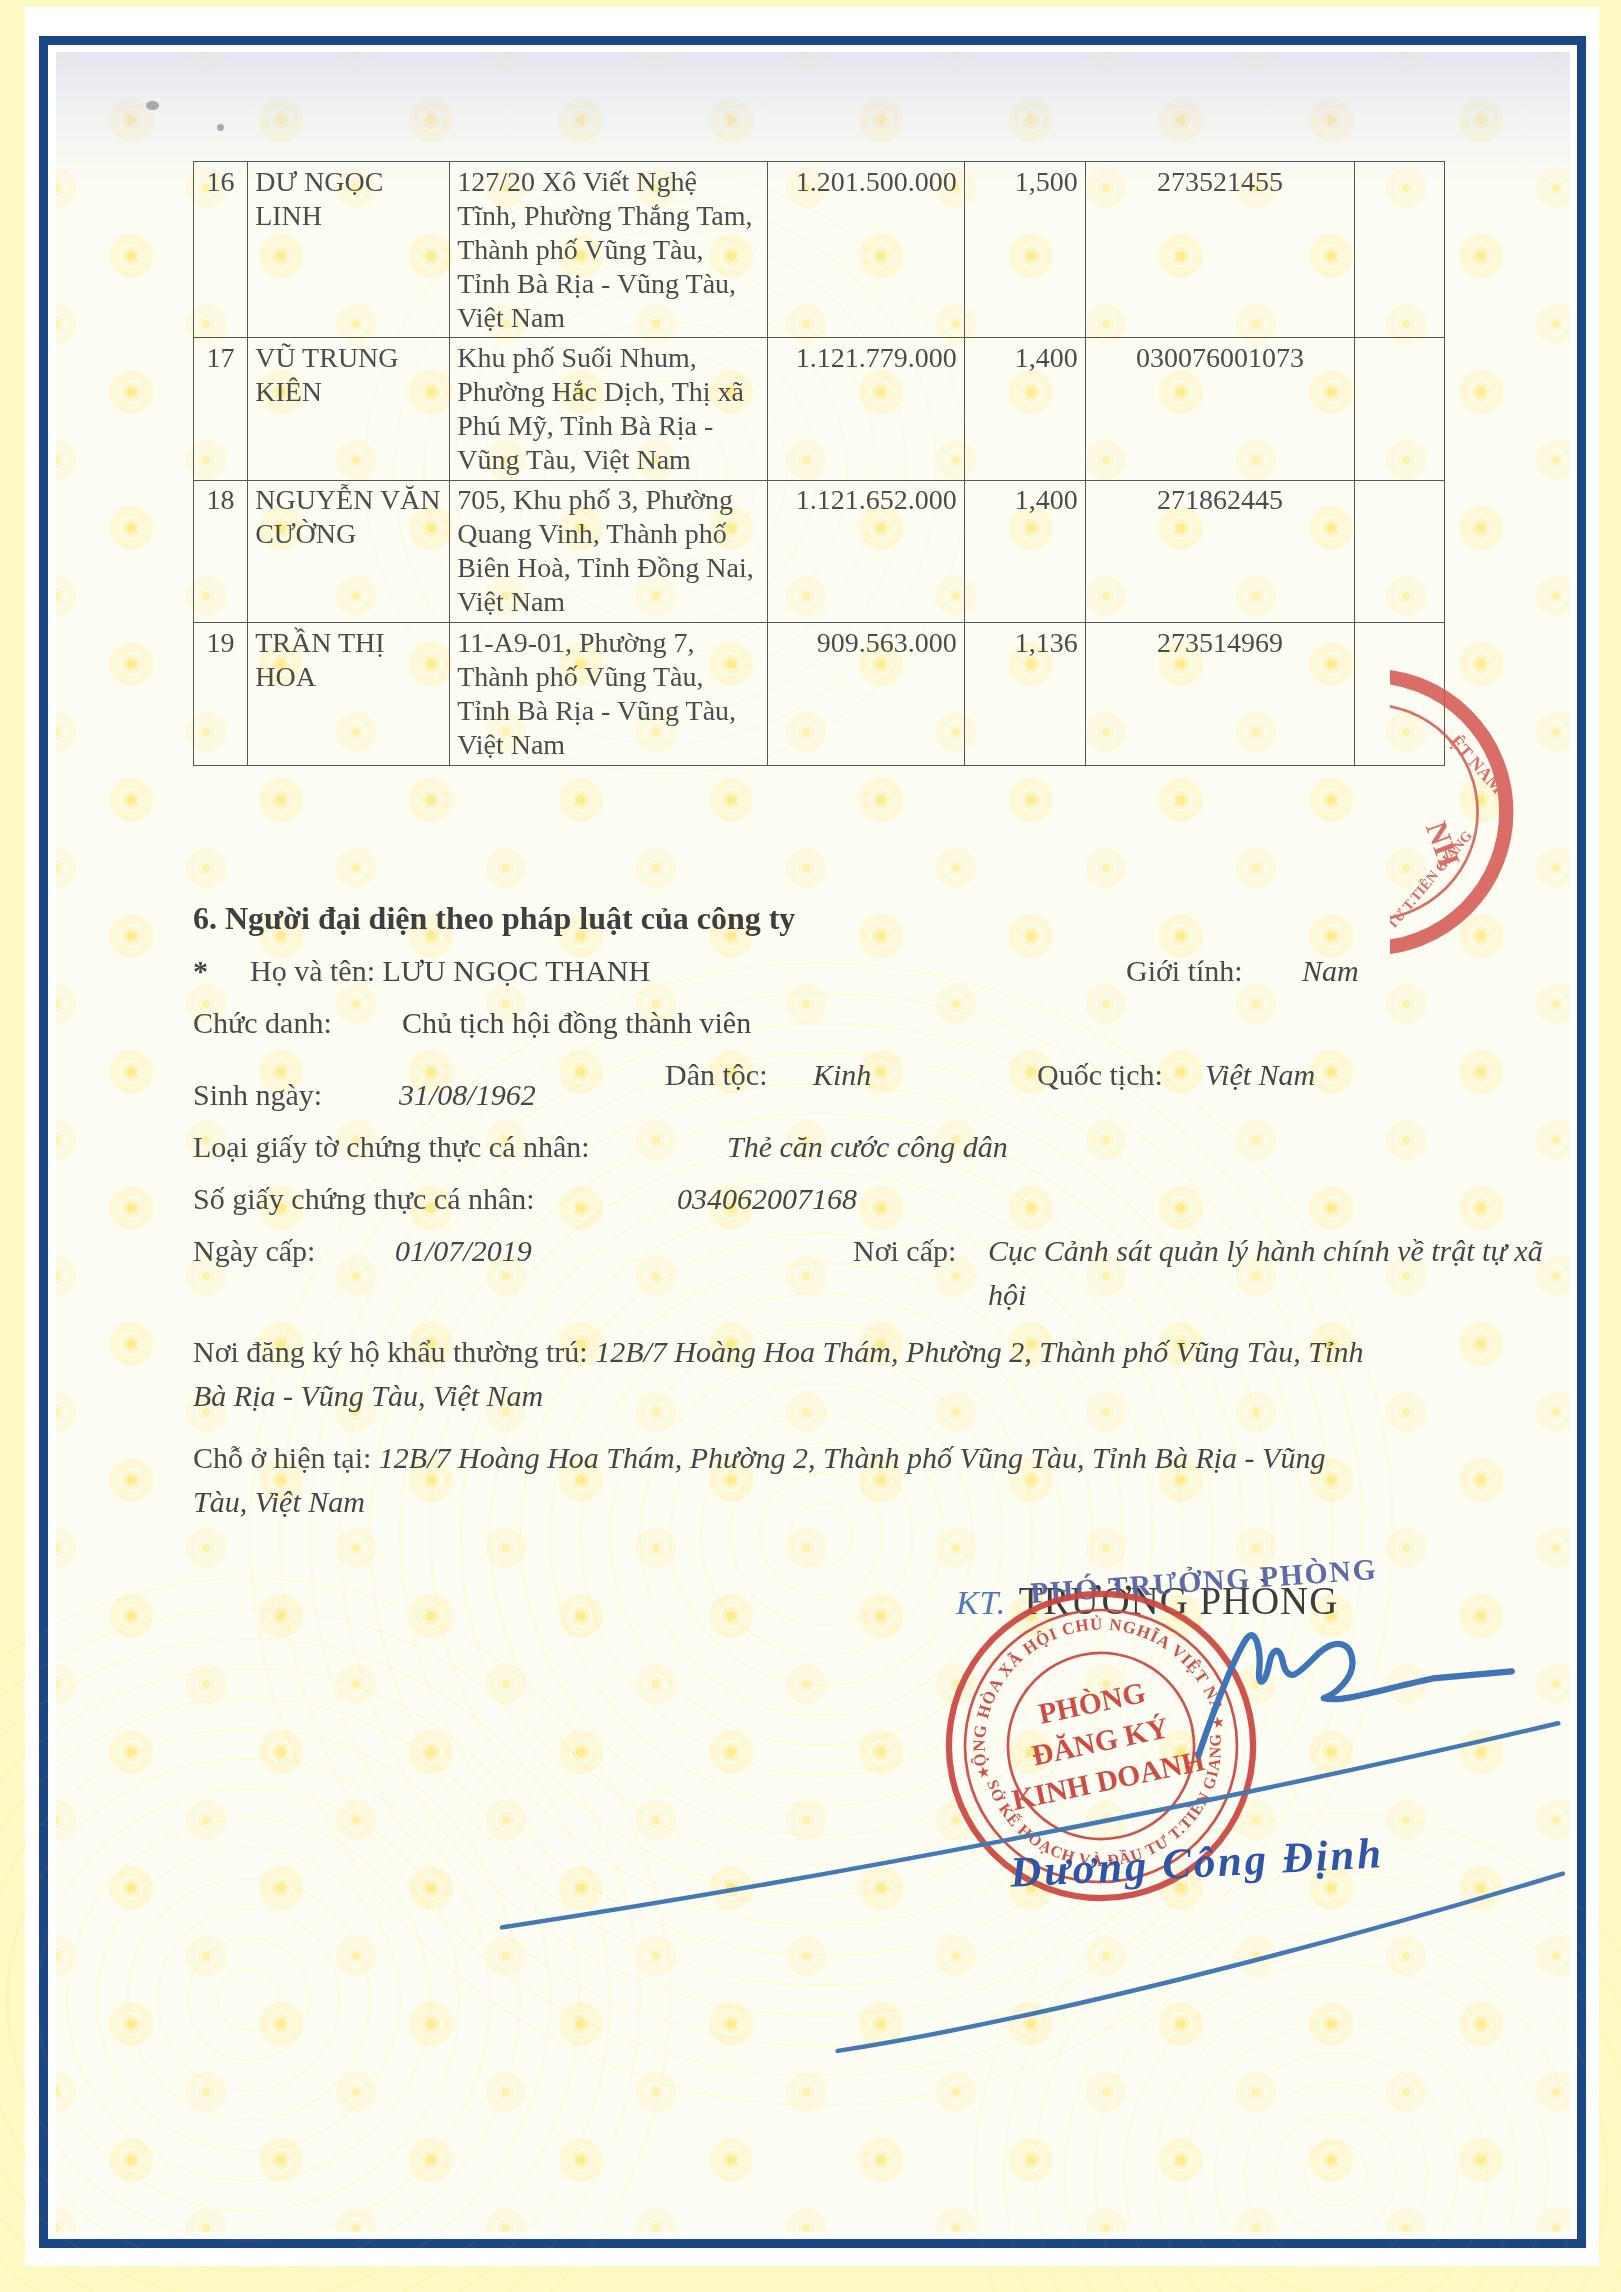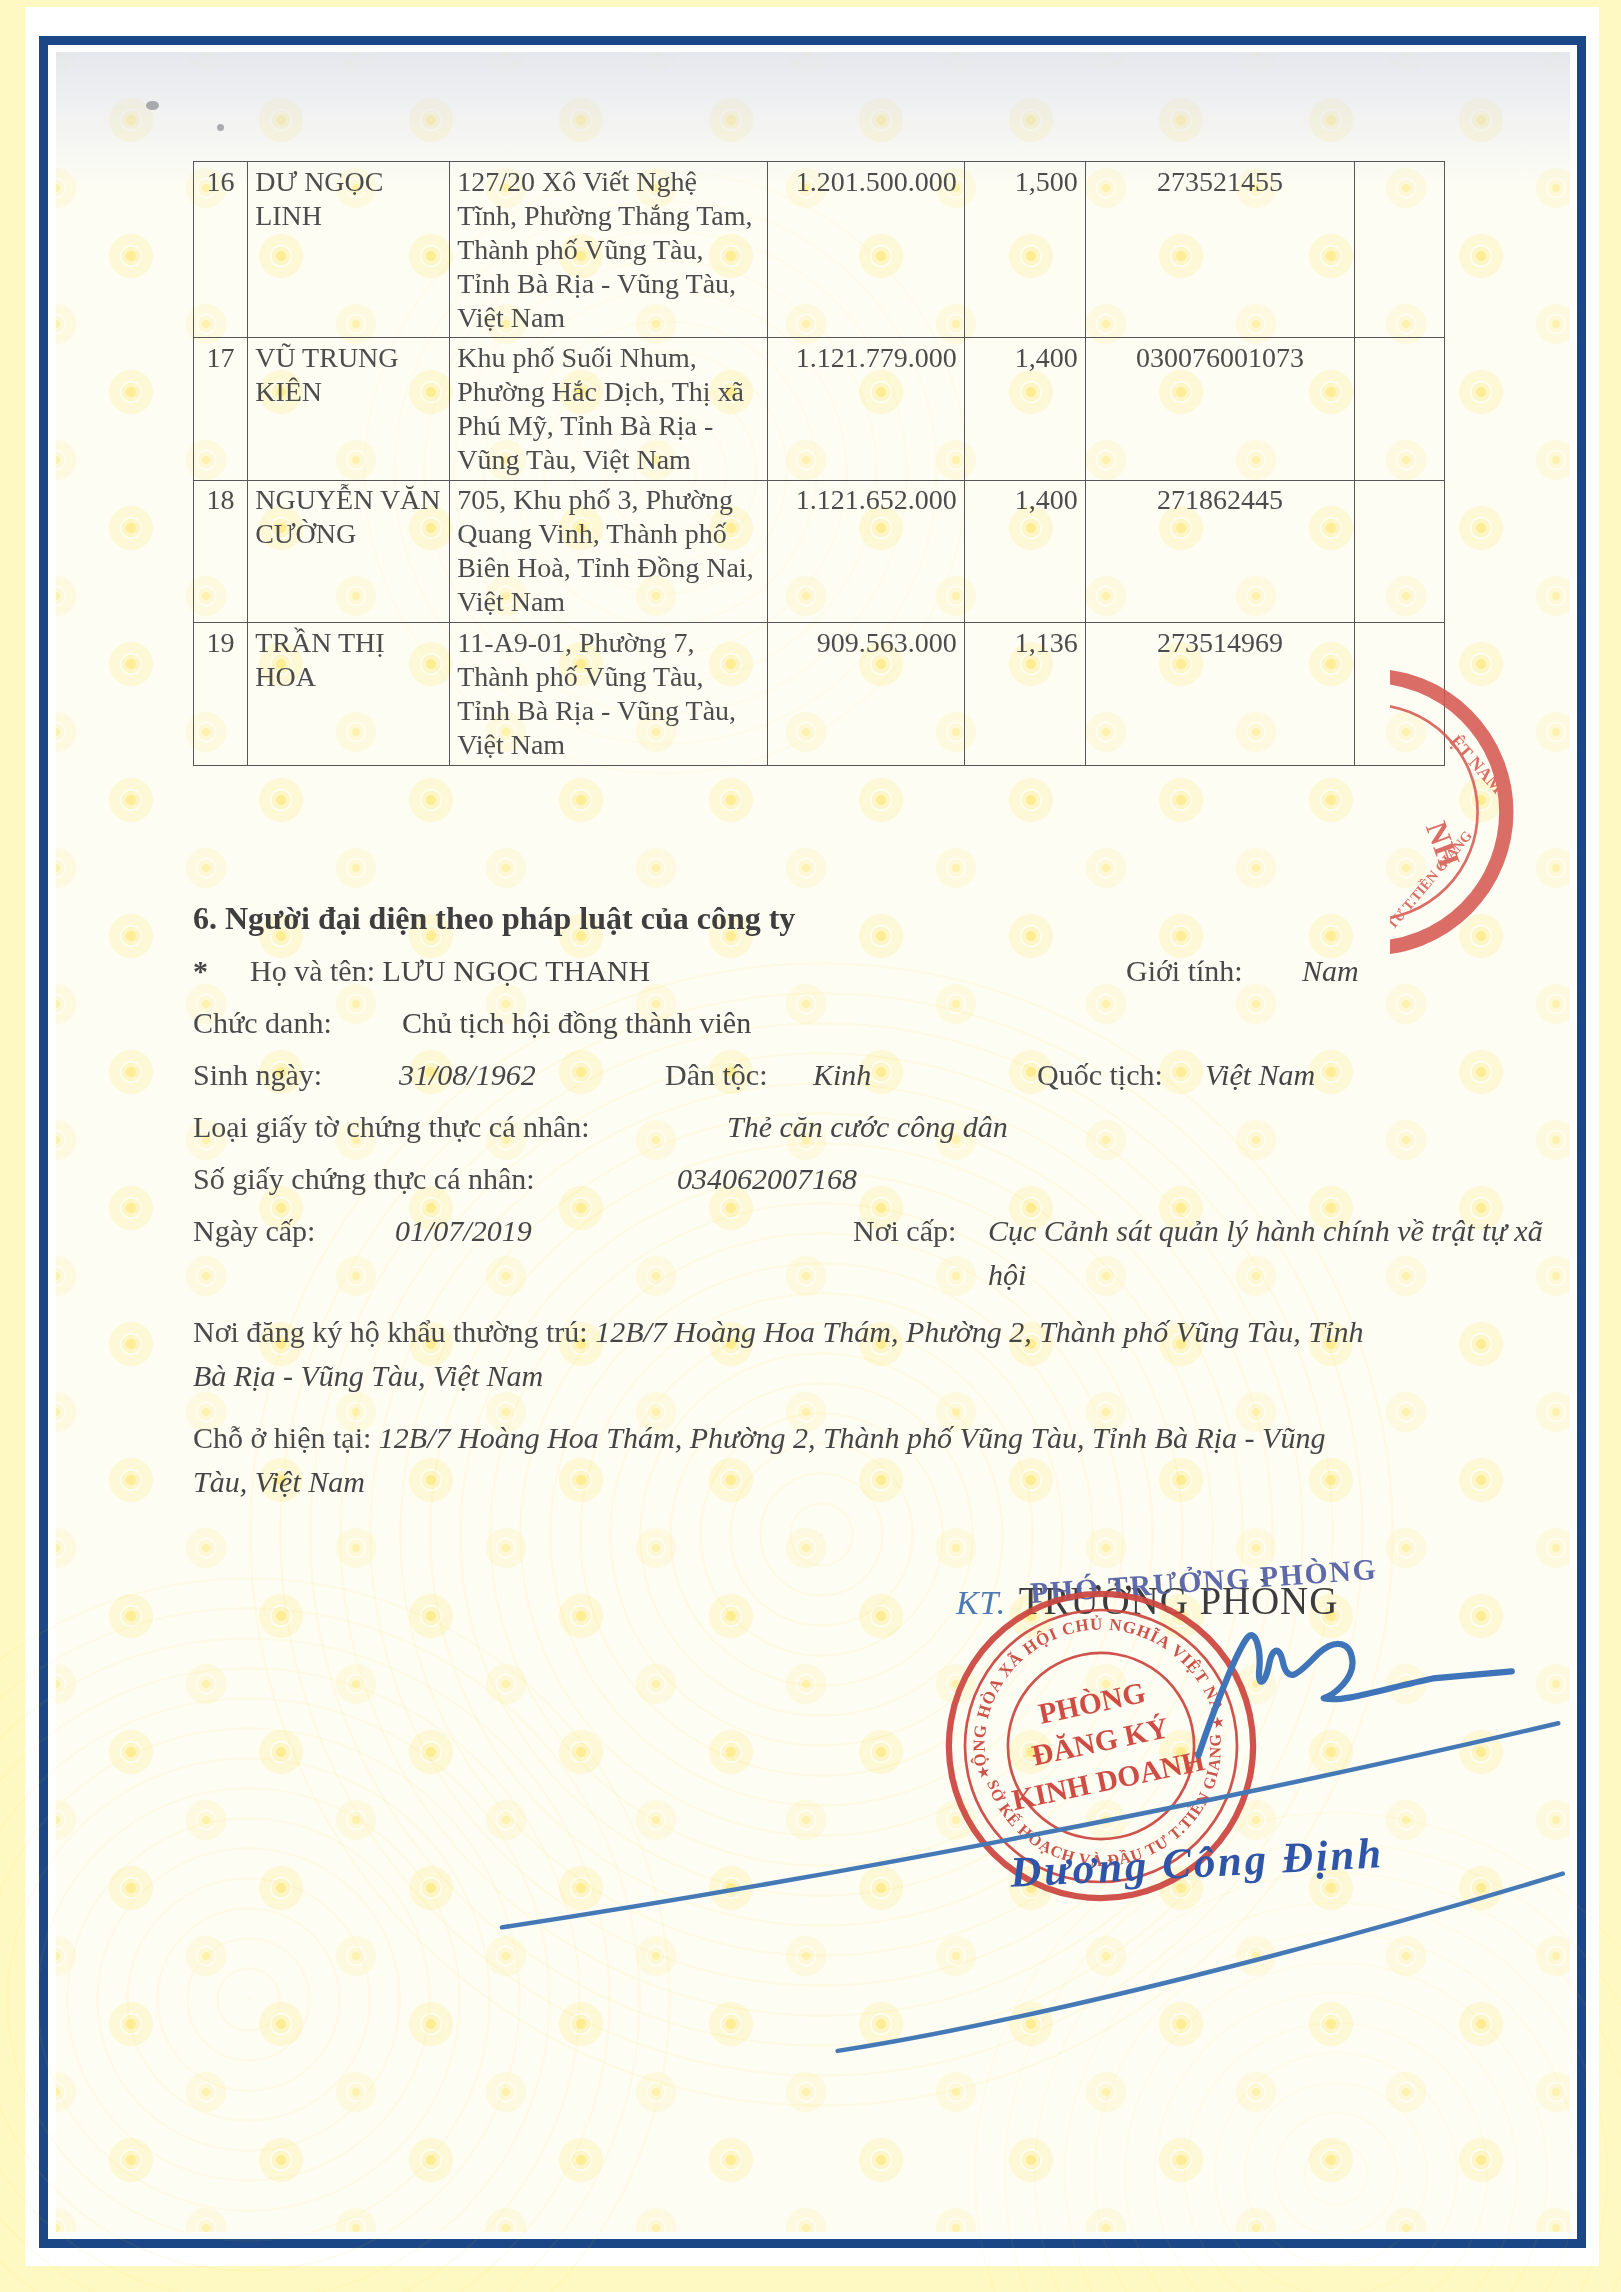--- a/index.html
+++ b/index.html
@@ -35,21 +35,21 @@
   .c-idnumber{text-align:center;}
 
   
   .sec5{position:absolute;left:193px;top:896px;width:1178px;font-size:30px;line-height:44px;color:#454545;}
   .sec5 .title{font-weight:bold;font-size:32px;color:#3e3e3e;margin:0 0 9px 0;}
   .line{position:relative;margin:0 0 8px 0;}
   .lab{color:#4a4a4a;}
   .val-i{font-style:italic;}
   .star{display:inline-block;width:57px;font-weight:bold;}
   .w-chucdanh{display:inline-block;width:209px;}
-  .w-sinhngay{display:inline-block;width:206px;}
+  .w-sinhngay{display:inline-block;width:206px;margin-top:20px;}
   .w-loaigiay{display:inline-block;width:534px;}
   .w-sogiay{display:inline-block;width:484px;}
   .abs{position:absolute;top:0;}
   .noicap-val{position:absolute;left:795px;top:0;width:580px;}
   .addr{width:1178px;}
 
   
   .kt-line{position:absolute;left:956px;top:1578px;font-size:39px;font-weight:normal;color:#3c3c3c;letter-spacing:0.9px;white-space:nowrap;}
   .kt{color:#4d7ab5;font-style:italic;margin-right:12.5px;font-size:34px;}
   .deputy{position:absolute;left:1030px;top:1565px;font-size:29.6px;font-weight:bold;color:#5663a6;

